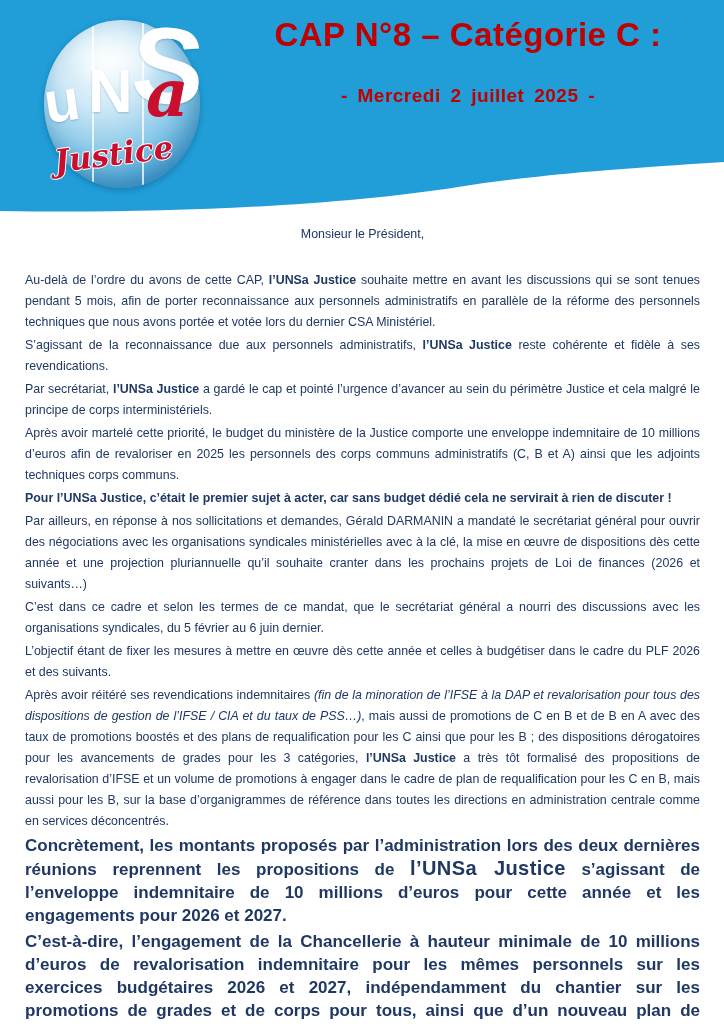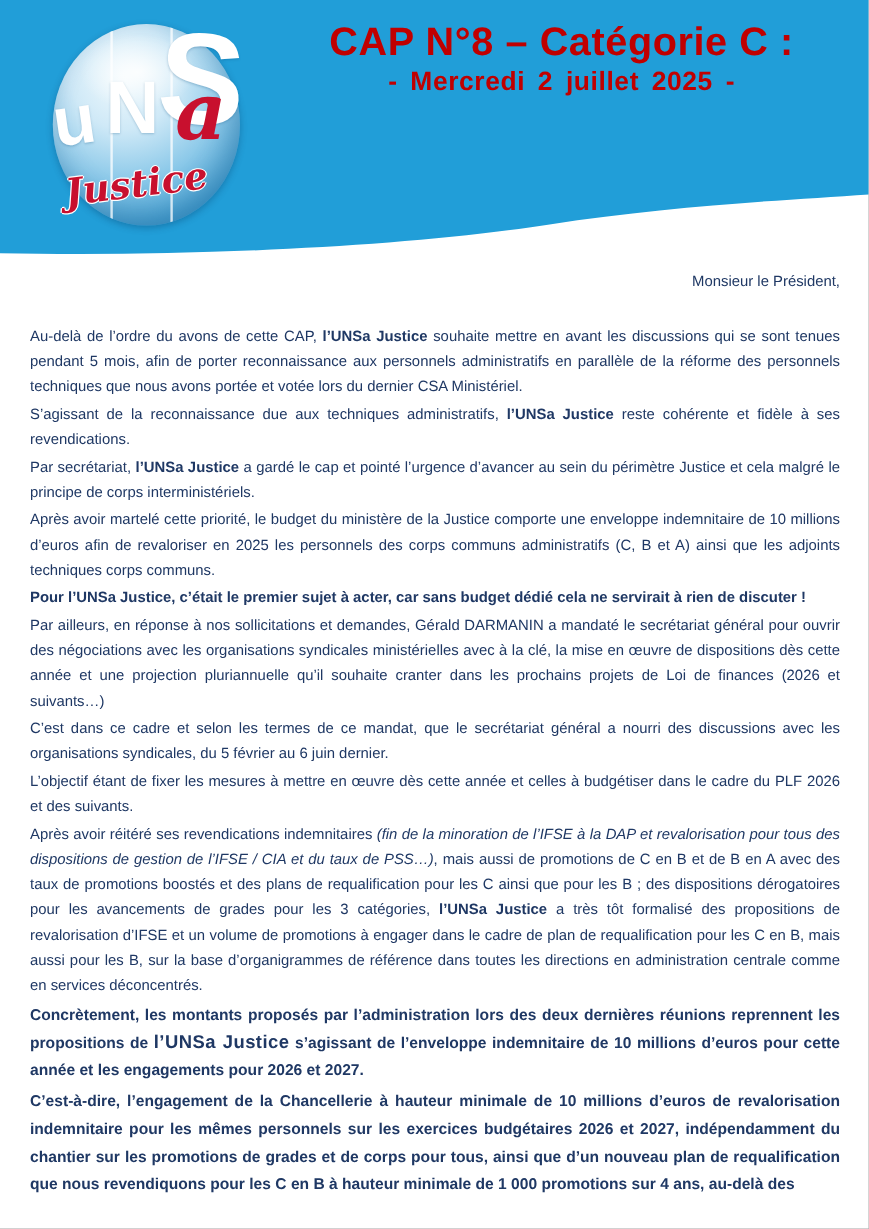--- a/index.html
+++ b/index.html
@@ -10,21 +10,21 @@
   .page{
     position:relative; width:724px; height:1024px; margin:0 auto;
     background:#fff; overflow:hidden;
     font-family:"Liberation Sans", sans-serif;
   }
   
   .banner{position:absolute;left:0;top:0;width:724px;height:220px;}
   .banner svg{position:absolute;left:0;top:0;color:var(--blue);}
   .titles{position:absolute;left:222px;right:10px;top:16px;text-align:center;}
   .title{font-size:33px;font-weight:700;color:var(--red);letter-spacing:.5px;}
-  .date-line{margin-top:1px;font-size:22px;font-weight:700;color:var(--red);letter-spacing:.5px;word-spacing:4px;}
+  .date-line{margin-top:31px;font-size:19px;font-weight:700;color:var(--red);letter-spacing:.5px;word-spacing:4px;}
   .subtitle{margin-top:21px;font-size:37px;font-weight:700;color:#fff;letter-spacing:.5px;}
   
   .logo{position:absolute;left:44px;top:20px;width:156px;height:168px;}
   .sphere{
     position:absolute;inset:0;border-radius:50%;overflow:hidden;
     background:radial-gradient(circle at 38% 26%, #f2fafd 0%, #cfe9f7 28%, #8cc9e9 55%, #4ea8d8 78%, #2f90c6 100%);
     box-shadow:inset -5px -10px 22px rgba(0,60,110,.28), 0 2px 6px rgba(0,40,80,.30);
   }
   .sphere .vline{position:absolute;top:0;bottom:0;width:2px;background:rgba(255,255,255,.75);}
   .vline.v1{left:31%;} .vline.v2{left:63%;}
@@ -39,22 +39,22 @@
   .ch-s{left:88px;top:-8px;font-size:108px;transform:rotate(4deg);}
   .ch-a{left:102px;top:40px;font-family:"DejaVu Serif",serif;font-style:italic;
     font-weight:700;font-size:66px;color:var(--logo-red);line-height:1;position:absolute;}
   .word-justice{position:absolute;left:10px;top:116px;font-family:"DejaVu Serif",serif;
     font-style:italic;font-weight:700;font-size:31px;color:var(--logo-red);
     transform:rotate(-7deg);white-space:nowrap;
     text-shadow:-1px 0 0 #fff,1px 0 0 #fff,0 -1px 0 #fff,0 1px 0 #fff;}
   
   .doc-body{position:absolute;left:0;top:224px;width:724px;padding:0 24px 0 25px;color:var(--navy);}
   .para{font-size:12.4px;line-height:21px;text-align:justify;margin:0 0 2px 0;}
-  .para.salutation{text-align:right;margin-bottom:25px;}
-  .para.bold-para{font-weight:700;font-size:13px;line-height:23px;margin-bottom:3px;}
+  .para.salutation{text-align:center;margin-bottom:25px;}
+  .para.bold-para{font-weight:700;font-size:17px;line-height:23px;margin-bottom:3px;}
   .para .b{font-weight:700;}
   .para .i{font-style:italic;}
   .para .brand{font-weight:600;font-size:1.18em;letter-spacing:.4px;}
 </style>
 </head>
 <body>
 
 <div class="page">
 
   <header class="banner">
@@ -77,21 +77,21 @@
 
     <div class="titles">
       <div class="title">CAP N°8 – Catégorie C :</div>
       <div class="date-line">-  Mercredi 2 juillet 2025  -</div>
     </div>
   </header>
 
   <main class="doc-body">
       <p class="para salutation"><span>Monsieur le Président,</span></p>
       <p class="para"><span>Au-delà de l’ordre du avons de cette CAP, </span><span class="b">l’UNSa Justice</span><span> souhaite mettre en avant les discussions qui se sont tenues pendant 5 mois, afin de porter reconnaissance aux personnels administratifs en parallèle de la réforme des personnels techniques que nous avons portée et votée lors du dernier CSA Ministériel.</span></p>
-      <p class="para"><span>S’agissant de la reconnaissance due aux techniques administratifs, </span><span class="b">l’UNSa Justice</span><span> reste cohérente et fidèle à ses revendications.</span></p>
+      <p class="para"><span>S’agissant de la reconnaissance due aux personnels administratifs, </span><span class="b">l’UNSa Justice</span><span> reste cohérente et fidèle à ses revendications.</span></p>
       <p class="para"><span>Par secrétariat, </span><span class="b">l’UNSa Justice</span><span> a gardé le cap et pointé l’urgence d’avancer au sein du périmètre Justice et cela malgré le principe de corps interministériels.</span></p>
       <p class="para"><span>Après avoir martelé cette priorité, le budget du ministère de la Justice comporte une enveloppe indemnitaire de 10 millions d’euros afin de revaloriser en 2025 les personnels des corps communs administratifs (C, B et A) ainsi que les adjoints techniques corps communs.</span></p>
       <p class="para"><span class="b">Pour l’UNSa Justice, c’était le premier sujet à acter, car sans budget dédié cela ne servirait à rien de discuter !</span></p>
       <p class="para"><span>Par ailleurs, en réponse à nos sollicitations et demandes, Gérald DARMANIN a mandaté le secrétariat général pour ouvrir des négociations avec les organisations syndicales ministérielles avec à la clé, la mise en œuvre de dispositions dès cette année et une projection pluriannuelle qu’il souhaite cranter dans les prochains projets de Loi de finances (2026 et suivants…)</span></p>
       <p class="para"><span>C’est dans ce cadre et selon les termes de ce mandat, que le secrétariat général a nourri des discussions avec les organisations syndicales, du 5 février au 6 juin dernier.</span></p>
       <p class="para"><span>L’objectif étant de fixer les mesures à mettre en œuvre dès cette année et celles à budgétiser dans le cadre du PLF 2026 et des suivants.</span></p>
       <p class="para"><span>Après avoir réitéré ses revendications indemnitaires </span><span class="i">(fin de la minoration de l’IFSE à la DAP et revalorisation pour tous des dispositions de gestion de l’IFSE / CIA et du taux de PSS…)</span><span>, mais aussi de promotions de C en B et de B en A avec des taux de promotions boostés et des plans de requalification pour les C ainsi que pour les B ; des dispositions dérogatoires pour les avancements de grades pour les 3 catégories, </span><span class="b">l’UNSa Justice</span><span> a très tôt formalisé des propositions de revalorisation d’IFSE et un volume de promotions à engager dans le cadre de plan de requalification pour les C en B, mais aussi pour les B, sur la base d’organigrammes de référence dans toutes les directions en administration centrale comme en services déconcentrés.</span></p>
       <p class="para bold-para"><span>Concrètement, les montants proposés par l’administration lors des deux dernières réunions reprennent les propositions de </span><span class="brand">l’UNSa Justice</span><span> s’agissant de l’enveloppe indemnitaire de 10 millions d’euros pour cette année et les engagements pour 2026 et 2027.</span></p>
       <p class="para bold-para"><span>C’est-à-dire, l’engagement de la Chancellerie à hauteur minimale de 10 millions d’euros de revalorisation indemnitaire pour les mêmes personnels sur les exercices budgétaires 2026 et 2027, indépendamment du chantier sur les promotions de grades et de corps pour tous, ainsi que d’un nouveau plan de requalification que nous revendiquons pour les C en B à hauteur minimale de 1 000 promotions sur 4 ans, au-delà des</span></p>
     </main>

